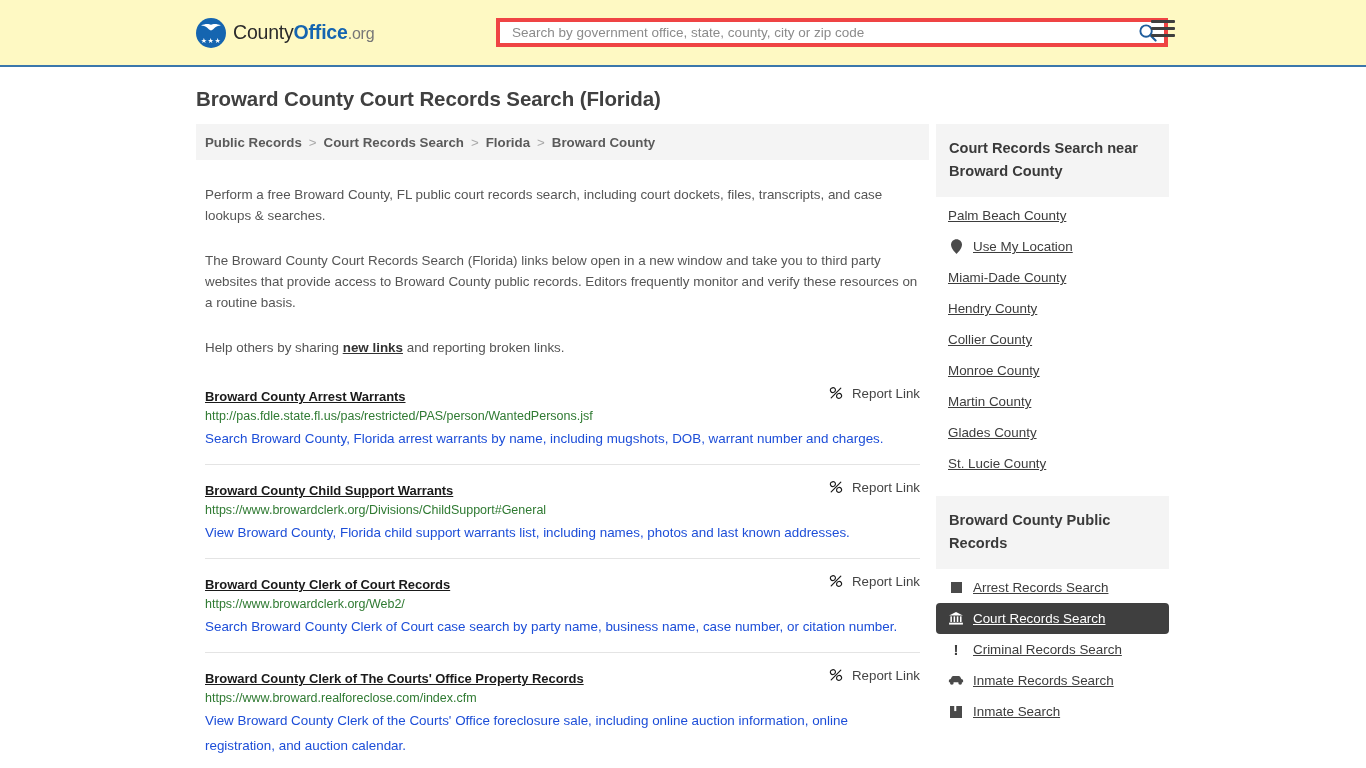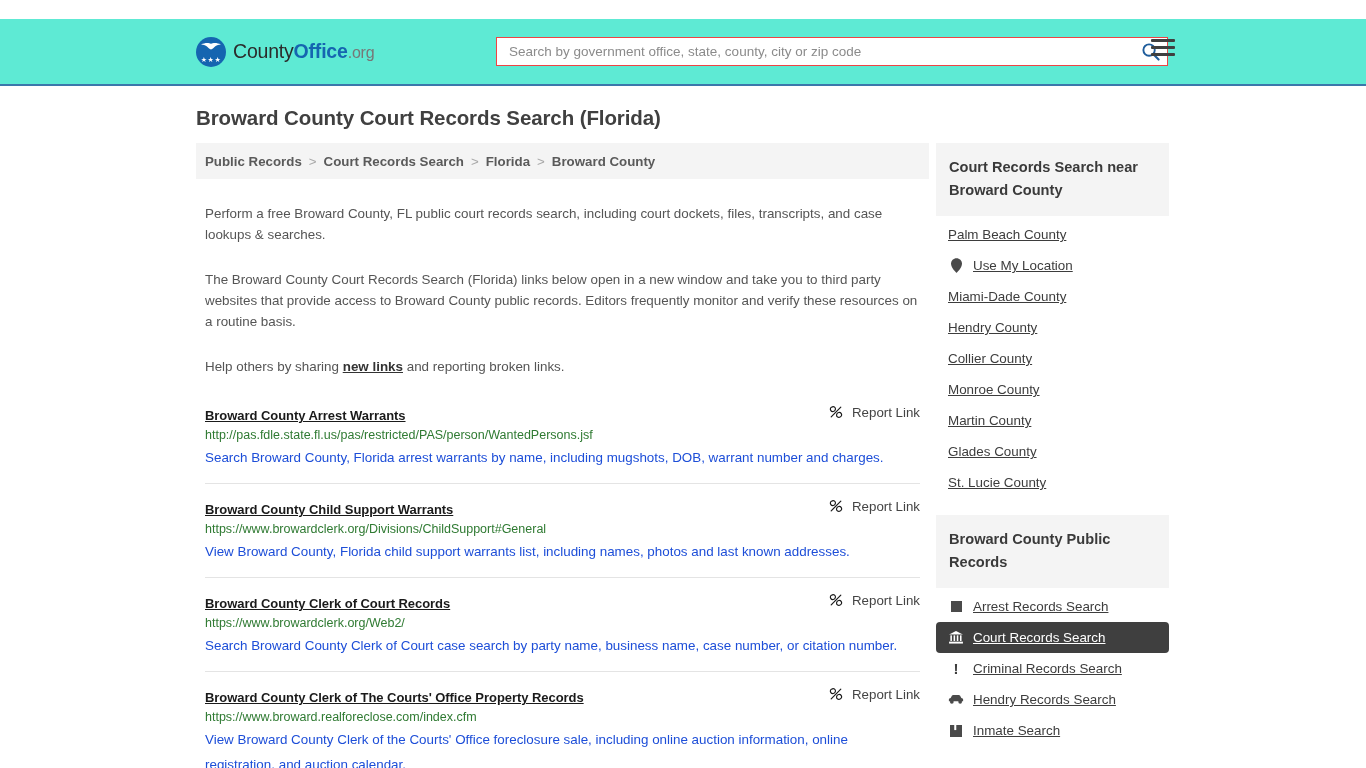--- a/index.html
+++ b/index.html
@@ -9,26 +9,25 @@
     width: 1366px; height: 768px;
     overflow: hidden;
     background: #ffffff;
     font-family: "Liberation Sans", sans-serif;
     color: #444444;
   }
 
   
   .site-header {
     height: 67px;
-    background: #5eead4;
+    background: #fef9c3;
     border-bottom: 2px solid #3b77ab;
     display: flex;
     align-items: center;
     position: relative;
-    margin-top: 19px;
   }
   .logo-wrap {
     display: flex;
     align-items: center;
     margin-left: 196px;
     gap: 7px;
     cursor: pointer;
   }
   .logo-mark {
     width: 30px; height: 30px;
@@ -61,21 +60,21 @@
   .logo-text .t-office { color: #1565b0; font-weight: bold; }
   .logo-text .t-org { color: #777777; font-size: 16px; }
 
   .search-wrap {
     position: absolute;
     left: 496px;
     top: 18px;
     width: 672px;
     height: 29px;
     background: #ffffff;
-    border: 1px solid #ef4444;
+    border: 4px solid #ef4444;
     display: flex;
     align-items: center;
   }
   .search-input {
     flex: 1 1 auto;
     border: 0;
     outline: none;
     background: transparent;
     font-family: "Liberation Sans", sans-serif;
     font-size: 13.5px;
@@ -453,21 +452,21 @@
           </div>
 
           <div class="side-item">
             <span class="ic">
               <svg width="16" height="11" viewBox="0 0 18 12">
                 <path d="M1 8 L1 6 C1 5 2 4.6 3 4.4 L4.5 1.6 C4.8 1 5.4 0.8 6 0.8 L12 0.8 C12.6 0.8 13.2 1 13.5 1.6 L15 4.4 C16 4.6 17 5 17 6 L17 8 Z" fill="#4a4a4a"></path>
                 <circle cx="4.3" cy="8.6" r="2.1" fill="#4a4a4a"></circle>
                 <circle cx="13.7" cy="8.6" r="2.1" fill="#4a4a4a"></circle>
               </svg>
             </span>
-            <span class="lbl">Hendry Records Search</span>
+            <span class="lbl">Inmate Records Search</span>
           </div>
 
           <div class="side-item">
             <span class="ic">
               <svg width="12" height="12" viewBox="0 0 13 13">
                 <rect x="0" y="0" width="13" height="13" fill="#4a4a4a"></rect>
                 <rect x="4.6" y="0" width="2.2" height="5.5" fill="#ffffff"></rect>
               </svg>
             </span>
             <span class="lbl">Inmate Search</span>

